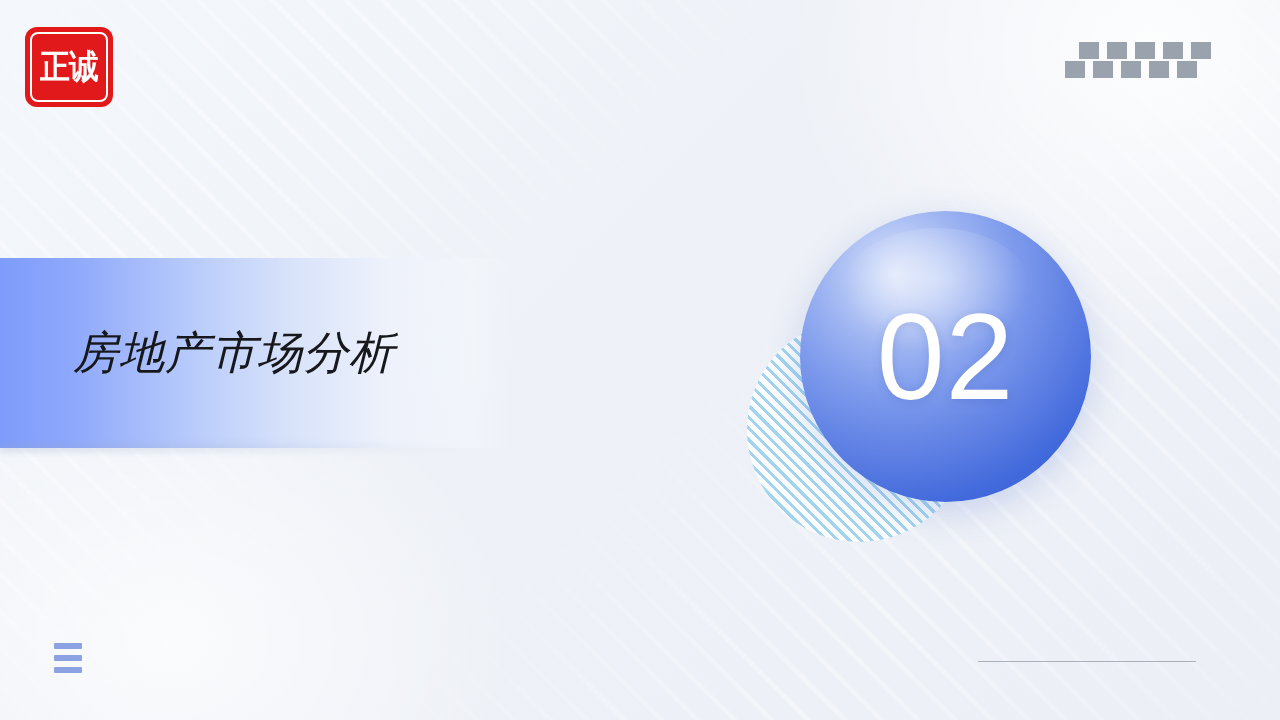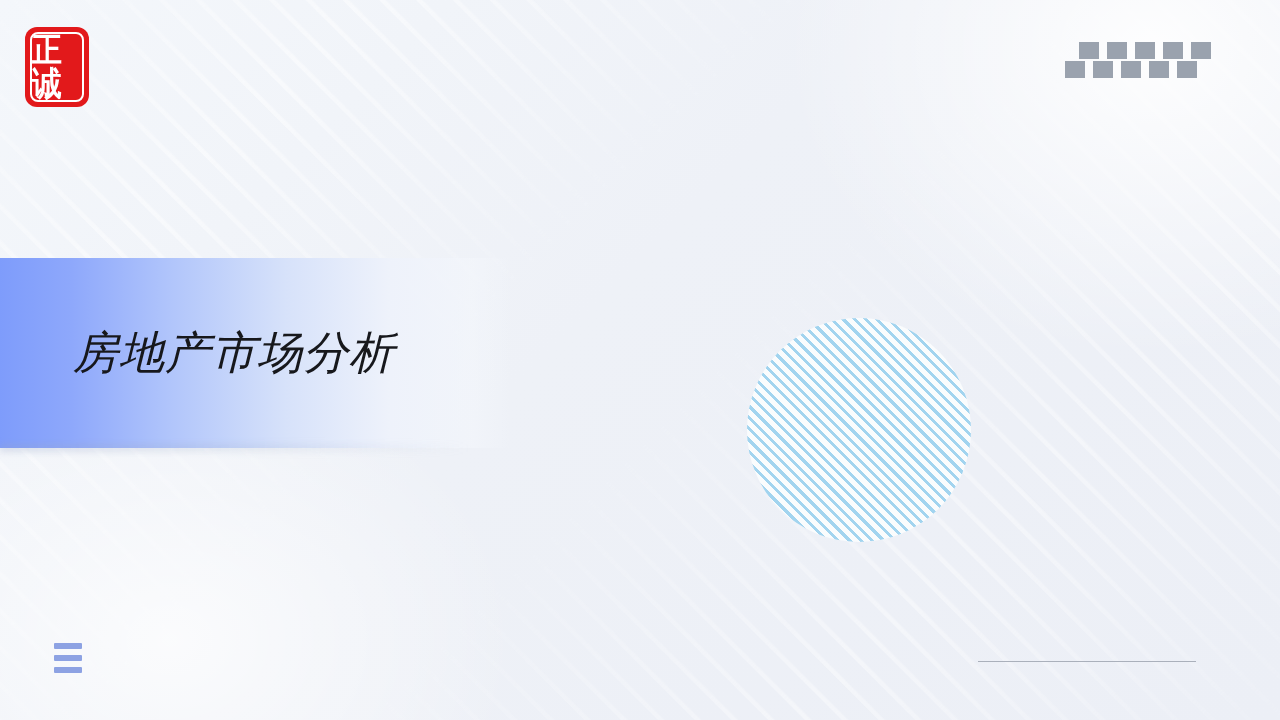--- a/index.html
+++ b/index.html
@@ -71,21 +71,21 @@
     width: 700px;
     height: 560px;
     background: radial-gradient(ellipse at 50% 50%, rgba(255,255,255,0.75) 0%, rgba(255,255,255,0) 70%);
   }
 
   
   .logo {
     position: absolute;
     left: 25px;
     top: 27px;
-    width: 64px;
+    width: 88px;
     height: 80px;
     background: #e2191b;
     border-radius: 12px;
     box-sizing: border-box;
     padding: 5px;
   }
   .logo-inner {
     width: 100%;
     height: 100%;
     border: 2.5px solid #ffffff;
@@ -279,20 +279,24 @@
     <div class="checker-sq row-bot" style="left:84px"></div>
     <div class="checker-sq row-bot" style="left:112px"></div>
   </div>
 
   <div class="title-banner">
     <div class="title-text">房地产市场分析</div>
   </div>
   <div class="title-banner-shadow"></div>
 
   <div class="striped-circle"></div>
+  <div class="number-sphere">
+    <div class="number-sphere-gloss"></div>
+    <span class="number-text">02</span>
+  </div>
 
   <div class="list-icon">
     <div class="list-icon-bar"></div>
     <div class="list-icon-bar"></div>
     <div class="list-icon-bar"></div>
   </div>
 
   <div class="footer-rule"></div>
 
 </div>

